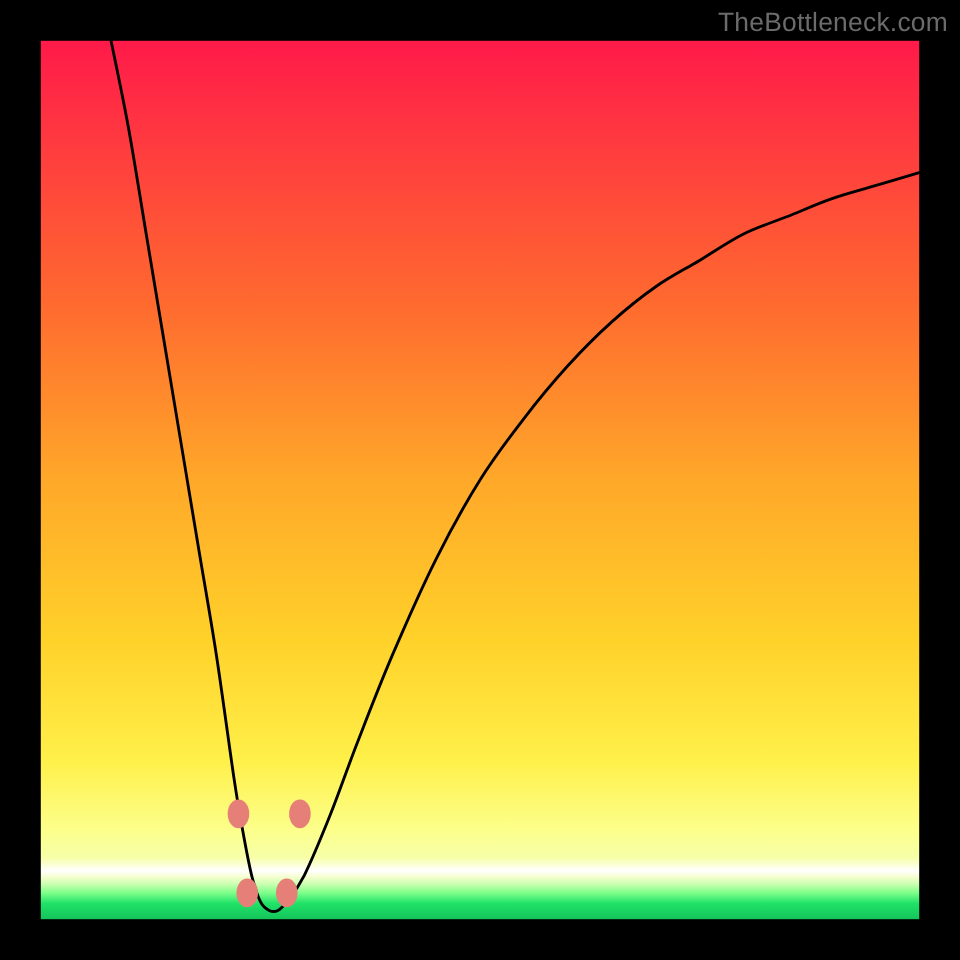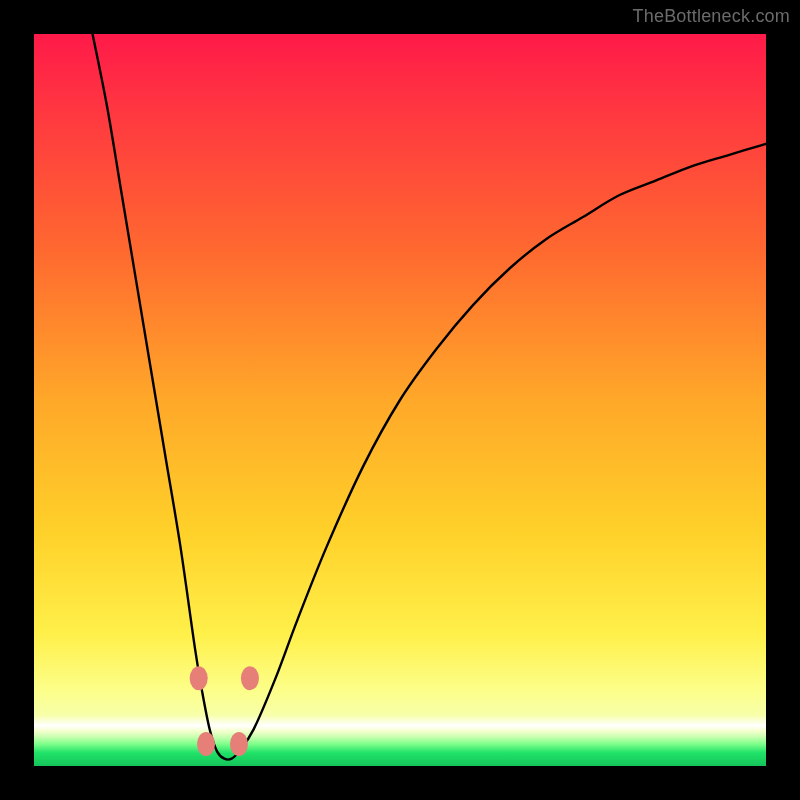--- a/index.html
+++ b/index.html
@@ -50,21 +50,21 @@
     top: 0;
     width: 732px;
     height: 732px;
     overflow: visible;
   }
   .watermark {
     position: absolute;
     top: 6px;
     right: 10px;
     color: #6b6b6b;
-    font-size: 18px;
+    font-size: 22px;
     letter-spacing: 0.2px;
     user-select: none;
   }
 </style>
 </head>
 <body>
 
 <div class="frame">
 
   <div class="watermark">TheBottleneck.com</div>

